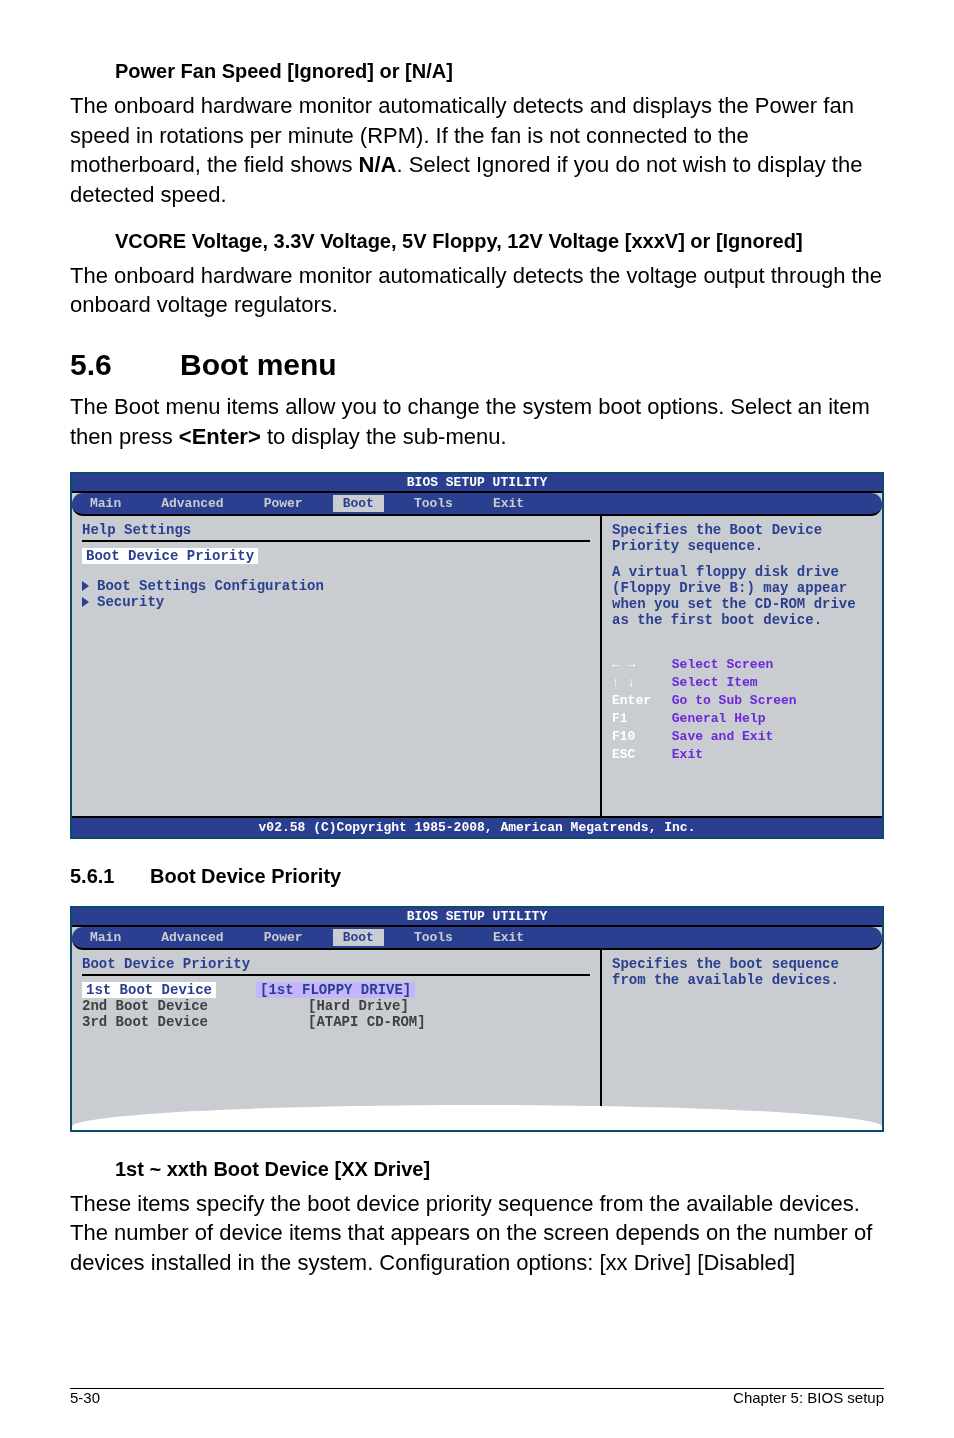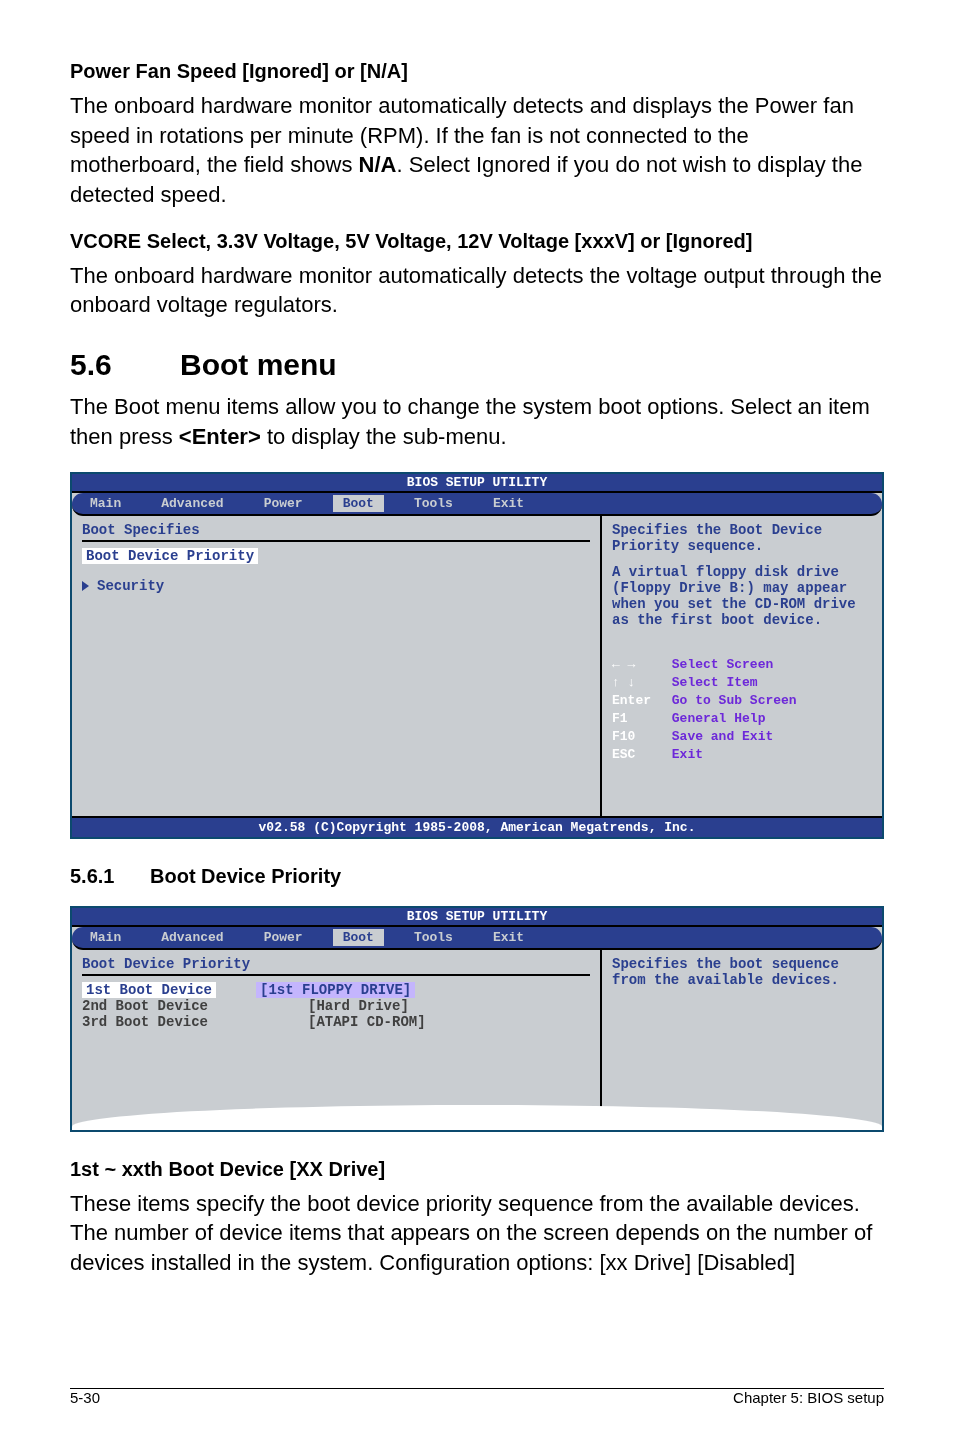--- a/index.html
+++ b/index.html
@@ -9,20 +9,21 @@
     background: #fff;
     font-family: Arial, Helvetica, sans-serif;
     color: #000;
     padding: 60px 70px 40px 70px;
     position: relative;
   }
   .h3 {
     font-size: 20px;
     font-weight: bold;
     margin-bottom: 8px;
+    margin-left: 45px;
   }
   .body-text {
     font-size: 22px;
     line-height: 1.35;
     margin-bottom: 20px;
   }
   .body-text b { font-weight: bold; }
   .h2 {
     font-size: 30px;
     font-weight: bold;
@@ -180,21 +181,21 @@
   }
 </style>
 </head>
 <body>
 
 <div class="h3">Power Fan Speed [Ignored] or [N/A]</div>
 <p class="body-text">
   <span>The onboard hardware monitor automatically detects and displays the Power fan speed in rotations per minute (RPM). If the fan is not connected to the motherboard, the field shows </span><b>N/A</b><span>. Select Ignored if you do not wish to display the detected speed.</span>
 </p>
 
-<div class="h3"> VCORE Select, 3.3V Voltage, 5V Voltage, 12V Voltage [xxxV] or [Ignored]</div>
+<div class="h3"> VCORE Voltage, 3.3V Voltage, 5V Floppy, 12V Voltage [xxxV] or [Ignored]</div>
 <p class="body-text">The onboard hardware monitor automatically detects the voltage output through the onboard voltage regulators.</p>
 
 <div class="h2">
   <span class="num">5.6</span><span>Boot menu</span>
 </div>
 <p class="body-text">
   <span>The Boot menu items allow you to change the system boot options. Select an item then press </span><b>&lt;Enter&gt;</b><span> to display the sub-menu.</span>
 </p>
 
 <div class="bios">
@@ -202,24 +203,28 @@
   <div class="bios-menu-bar">
     <span class="tab">Main</span>
     <span class="tab">Advanced</span>
     <span class="tab">Power</span>
     <span class="tab selected">Boot</span>
     <span class="tab">Tools</span>
     <span class="tab">Exit</span>
   </div>
   <div class="bios-body">
     <div class="bios-left" style="min-height:300px;">
-      <div class="bios-heading">Boot Specifies</div>
+      <div class="bios-heading">Help Settings</div>
       <hr class="bios-rule">
       <div><span class="bios-item selected">Boot Device Priority</span></div>
       <div style="height:14px;"></div>
+      <div class="bios-expand">
+        <span class="tri"></span>
+        <span>Boot Settings Configuration</span>
+      </div>
       <div class="bios-expand">
         <span class="tri"></span>
         <span>Security</span>
       </div>
     </div>
     <div class="bios-right">
       <div>Specifies the Boot Device Priority sequence.</div>
       <div style="height:10px;"></div>
       <div>A virtual floppy disk drive (Floppy Drive B:) may appear when you set the CD-ROM drive as the first boot device.</div>
       <div style="height:28px;"></div>

